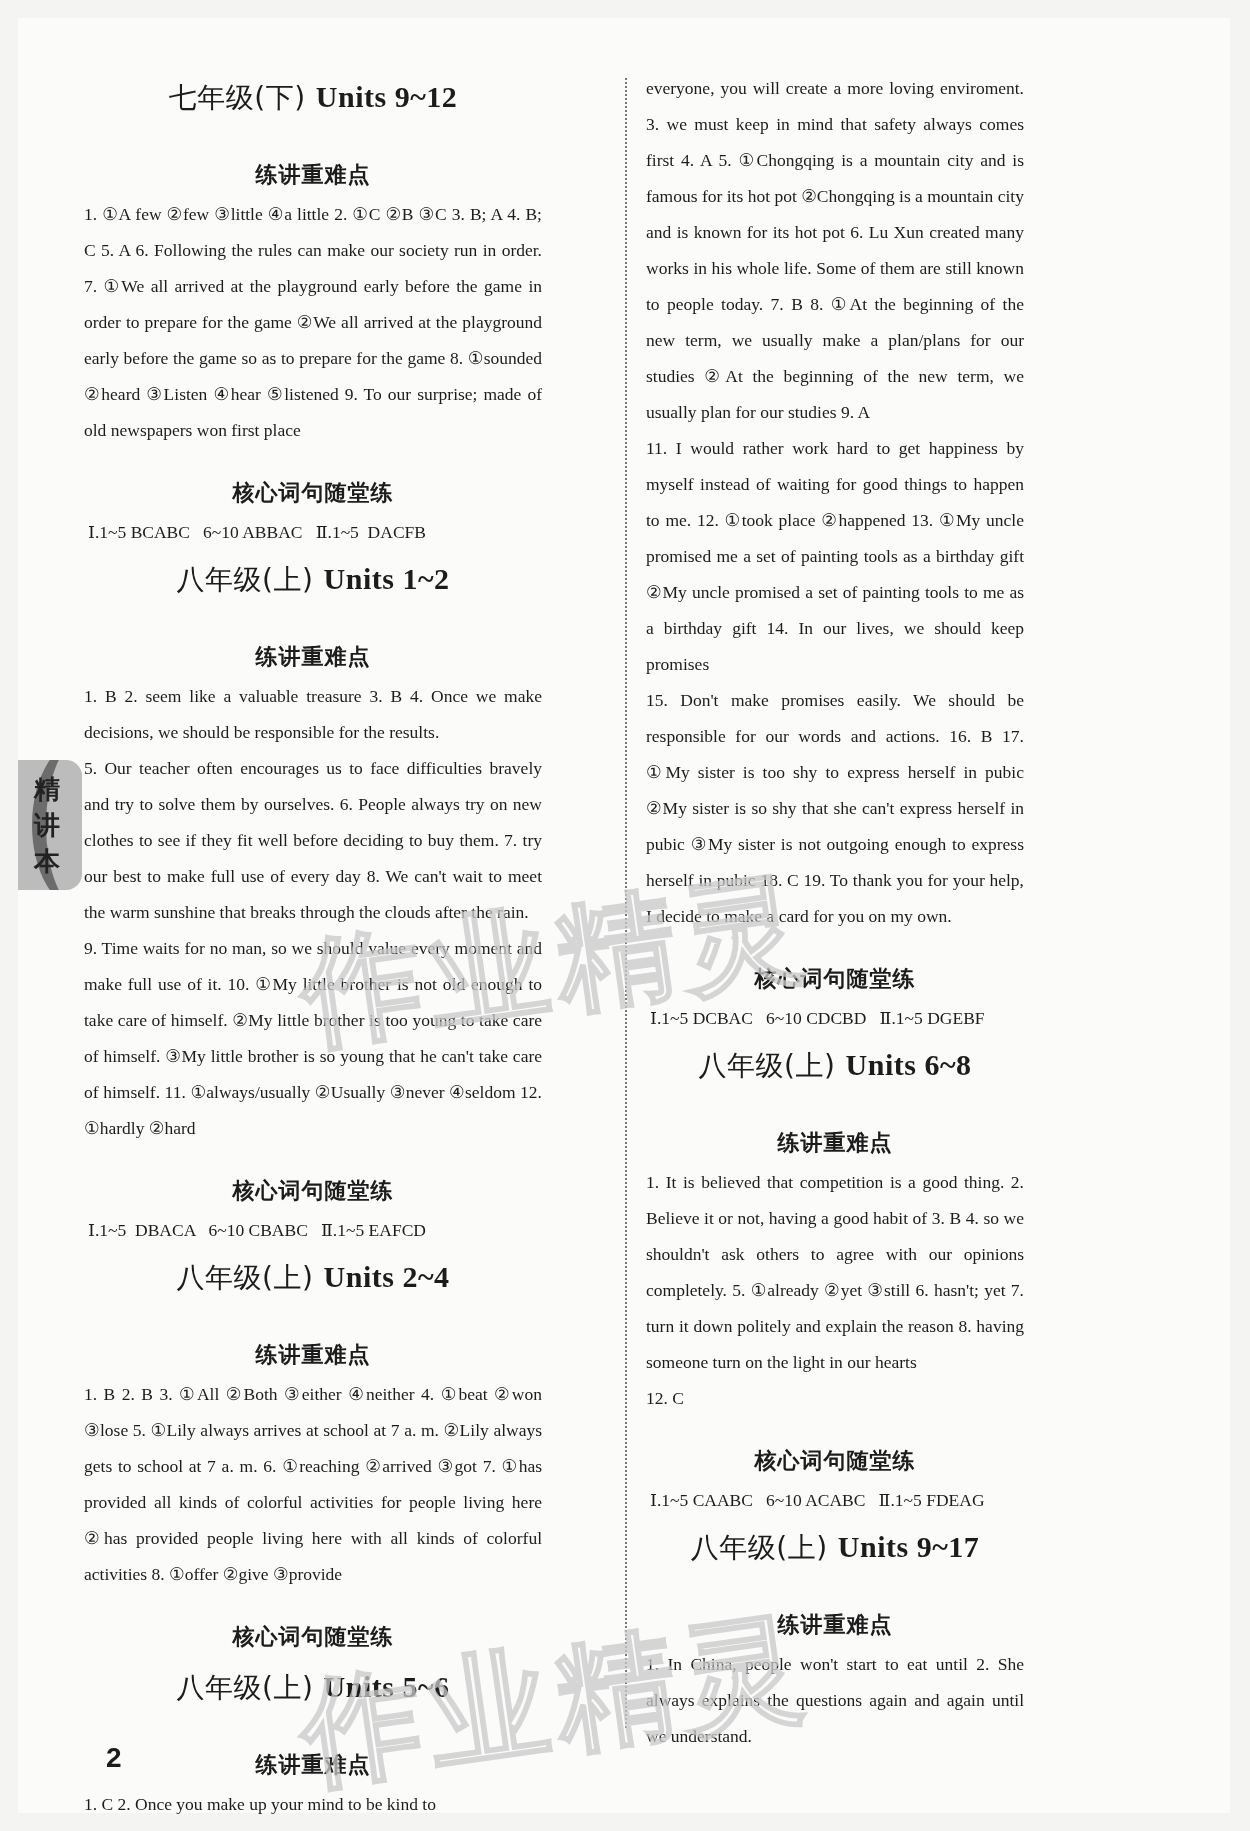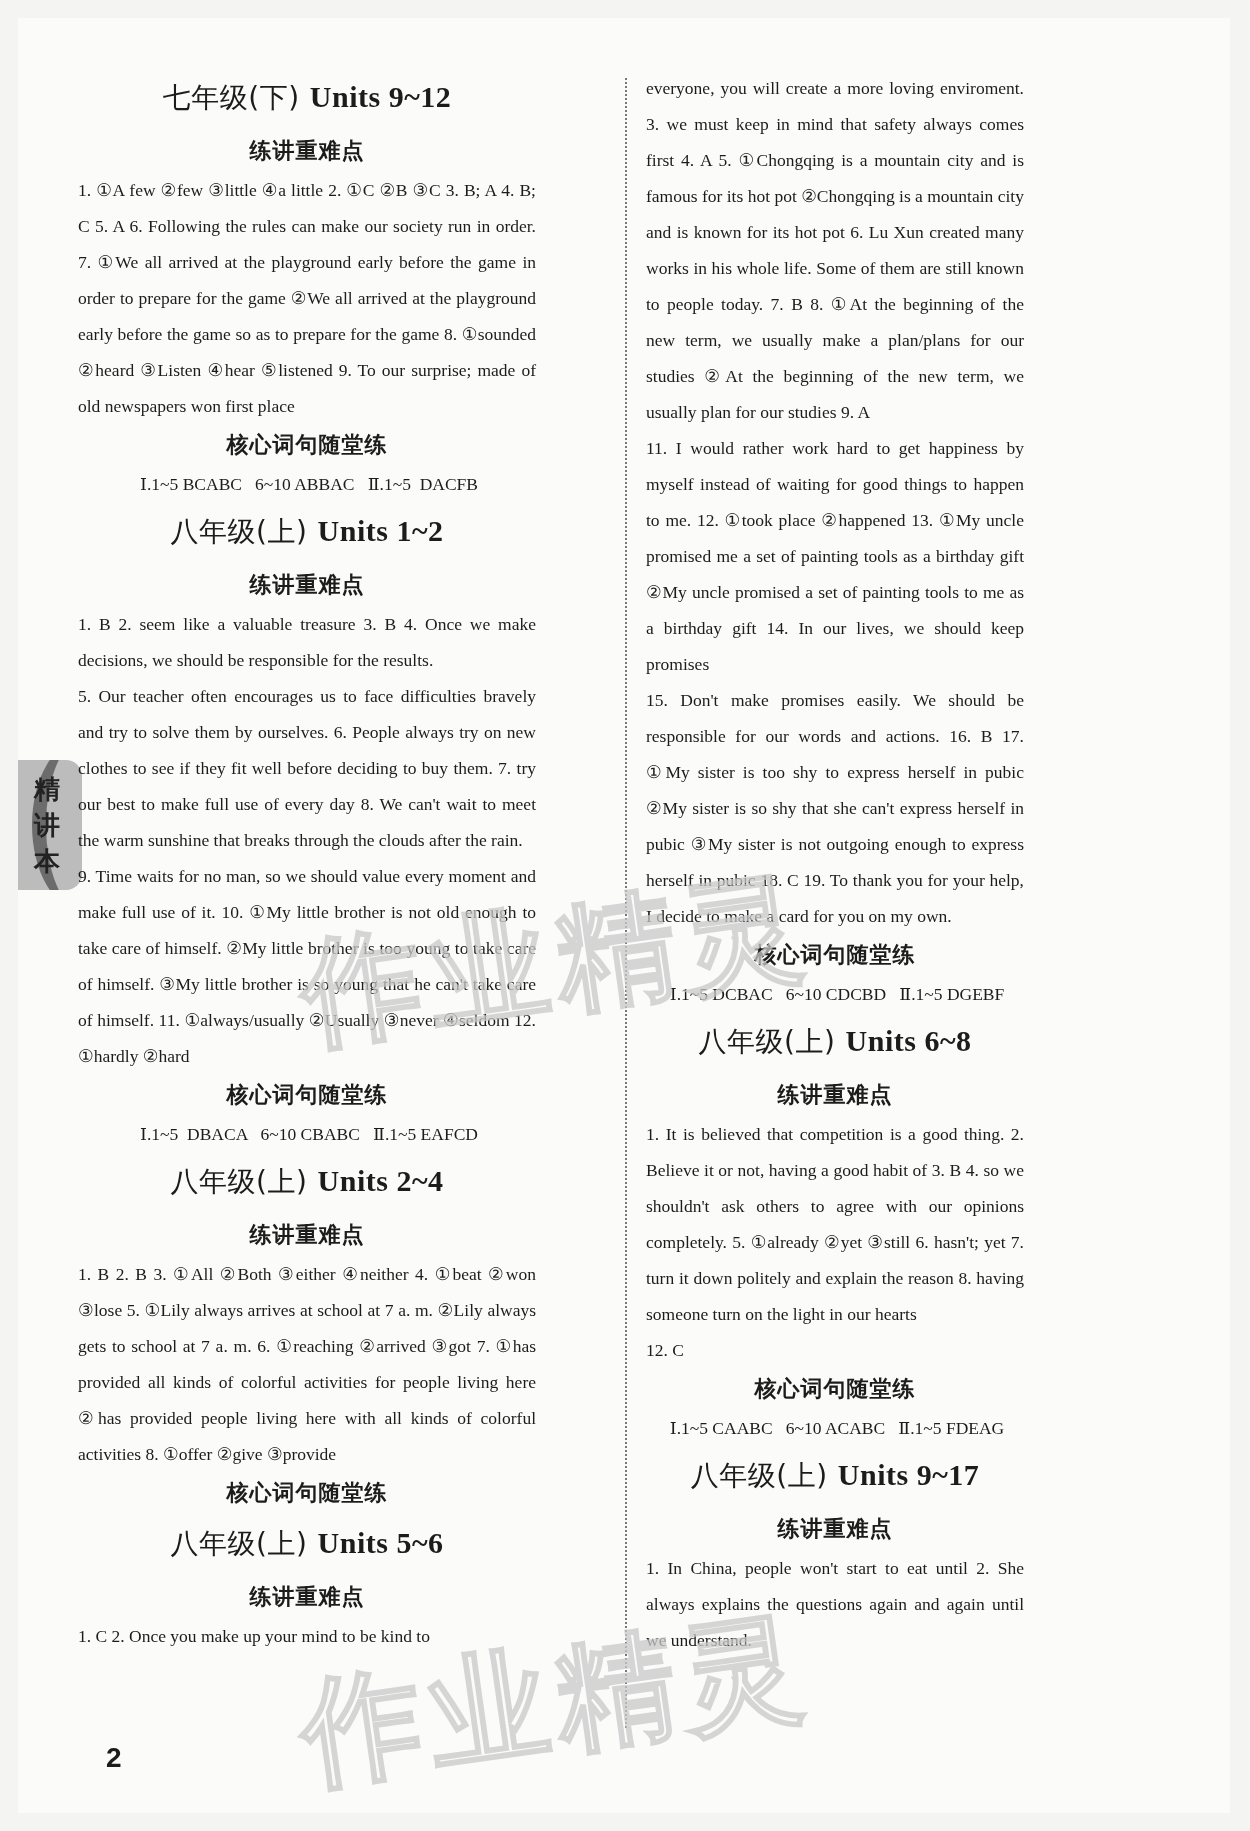--- a/index.html
+++ b/index.html
@@ -5,40 +5,40 @@
   html, body { margin: 0; padding: 0; }
   body {
     width: 1250px; height: 1831px; background: #f4f4f2; position: relative; overflow: hidden;
     font-family: "Liberation Serif", "DejaVu Serif", serif; color: #1c1c1c;
   }
   .page {
     position: absolute; left: 18px; top: 18px; width: 1212px; height: 1795px;
     background: #fbfbf9;
   }
   .col { position: absolute; top: 68px; }
-  .col-left { left: 78px; width: 458px; }
+  .col-left { left: 84px; width: 458px; }
   .col-right { left: 546px; width: 460px; top: 70px; }
   .divider {
     position: absolute; left: 625px; top: 78px; width: 0; height: 1650px;
     border-left: 2px dotted #777;
   }
   .unit-title {
     text-align: center; font-size: 28px; font-weight: bold; height: 62px; line-height: 58px;
     font-family: "DejaVu Sans", "Liberation Sans", sans-serif; letter-spacing: 0.5px;
   }
   .unit-title .cn { font-weight: normal; }
   .unit-title .en { font-family: "Liberation Serif", serif; font-weight: bold; font-size: 30px; }
   .sec-title {
     text-align: center; font-size: 22px; font-weight: bold; height: 42px; line-height: 42px;
-    font-family: "DejaVu Sans", "Liberation Sans", sans-serif; letter-spacing: 1px;
+    font-family: "DejaVu Sans", "Liberation Sans", sans-serif; letter-spacing: 1px; margin-top: 24px;
   }
   .para {
     font-size: 17.5px; line-height: 36px; text-align: justify;
   }
-  .key { font-size: 17.5px; line-height: 36px; padding-left: 4px; white-space: pre; text-align: center; }
+  .key { font-size: 17.5px; line-height: 36px; padding-left: 4px; white-space: pre; }
   .side-tab {
     position: absolute; left: 18px; top: 760px; width: 64px; height: 130px;
     background: #bcbcbc; border-top-right-radius: 16px; border-bottom-right-radius: 16px;
     display: flex; flex-direction: column; align-items: center; justify-content: center;
     overflow: hidden;
   }
   .side-tab::after {
     content: ""; position: absolute; right: -50px; top: -20px; width: 100px; height: 170px;
     border-radius: 50%; border-left: 14px solid #6c6c6c; box-sizing: border-box;
   }

